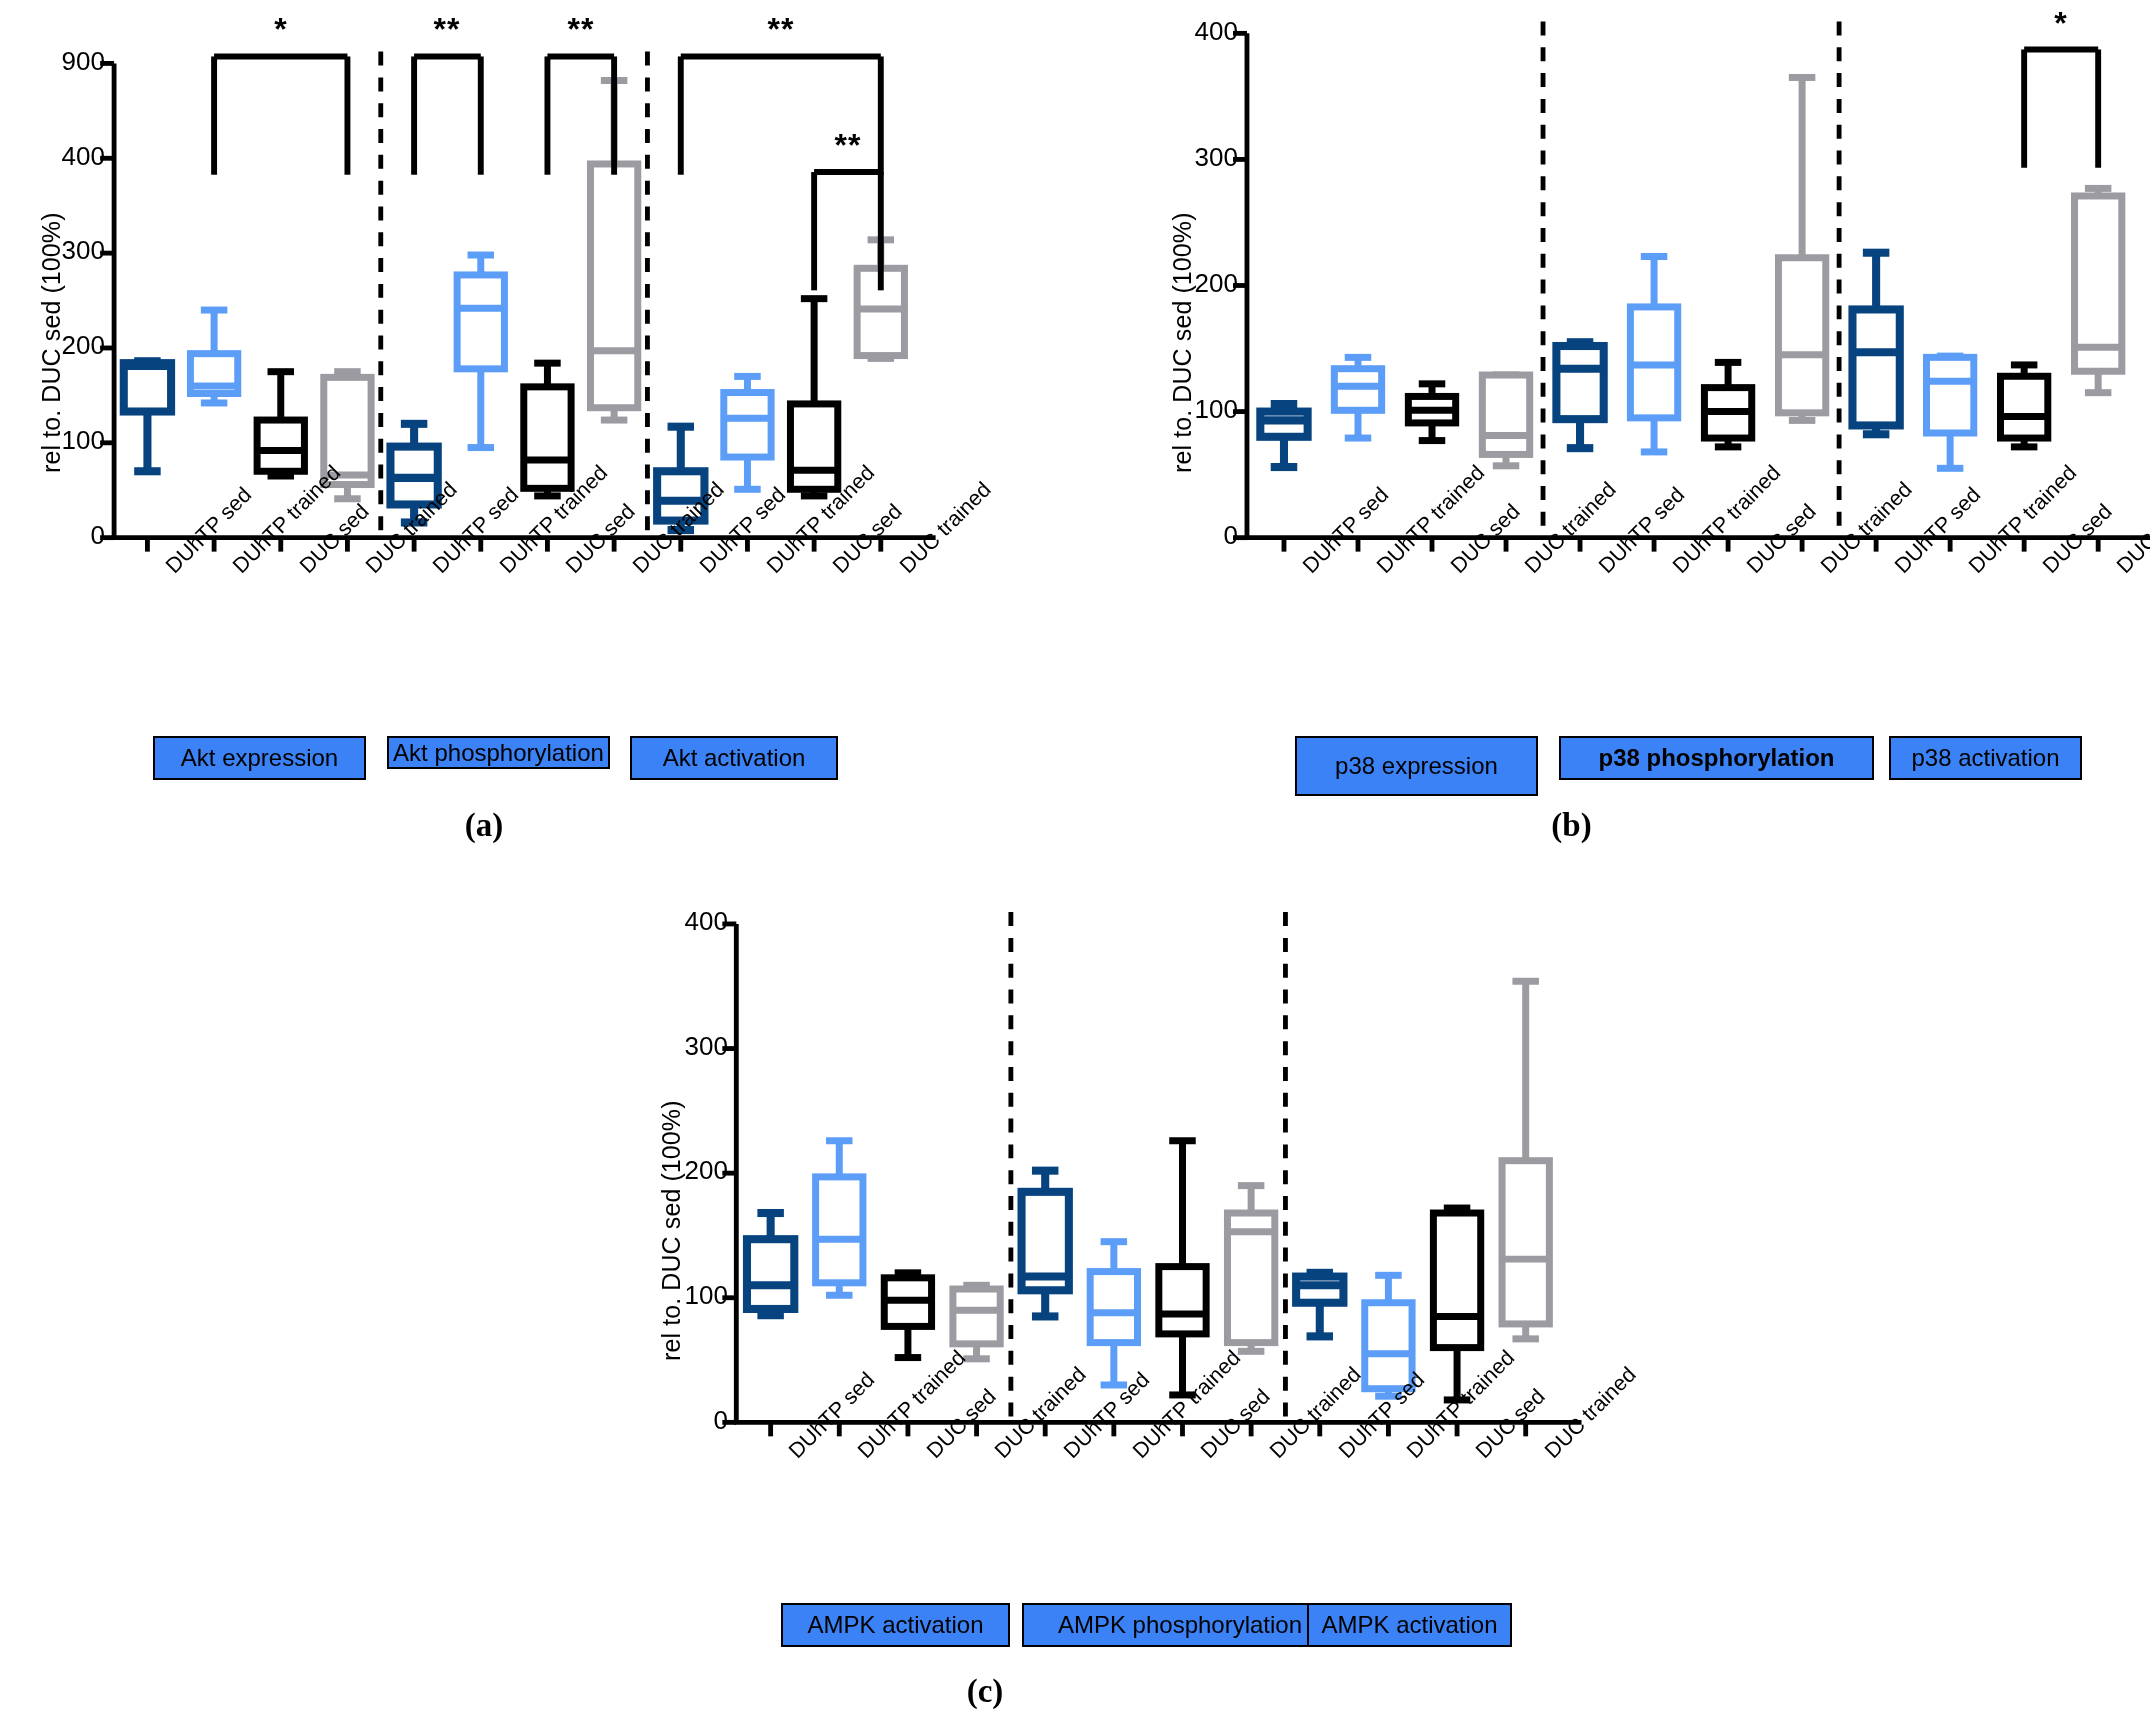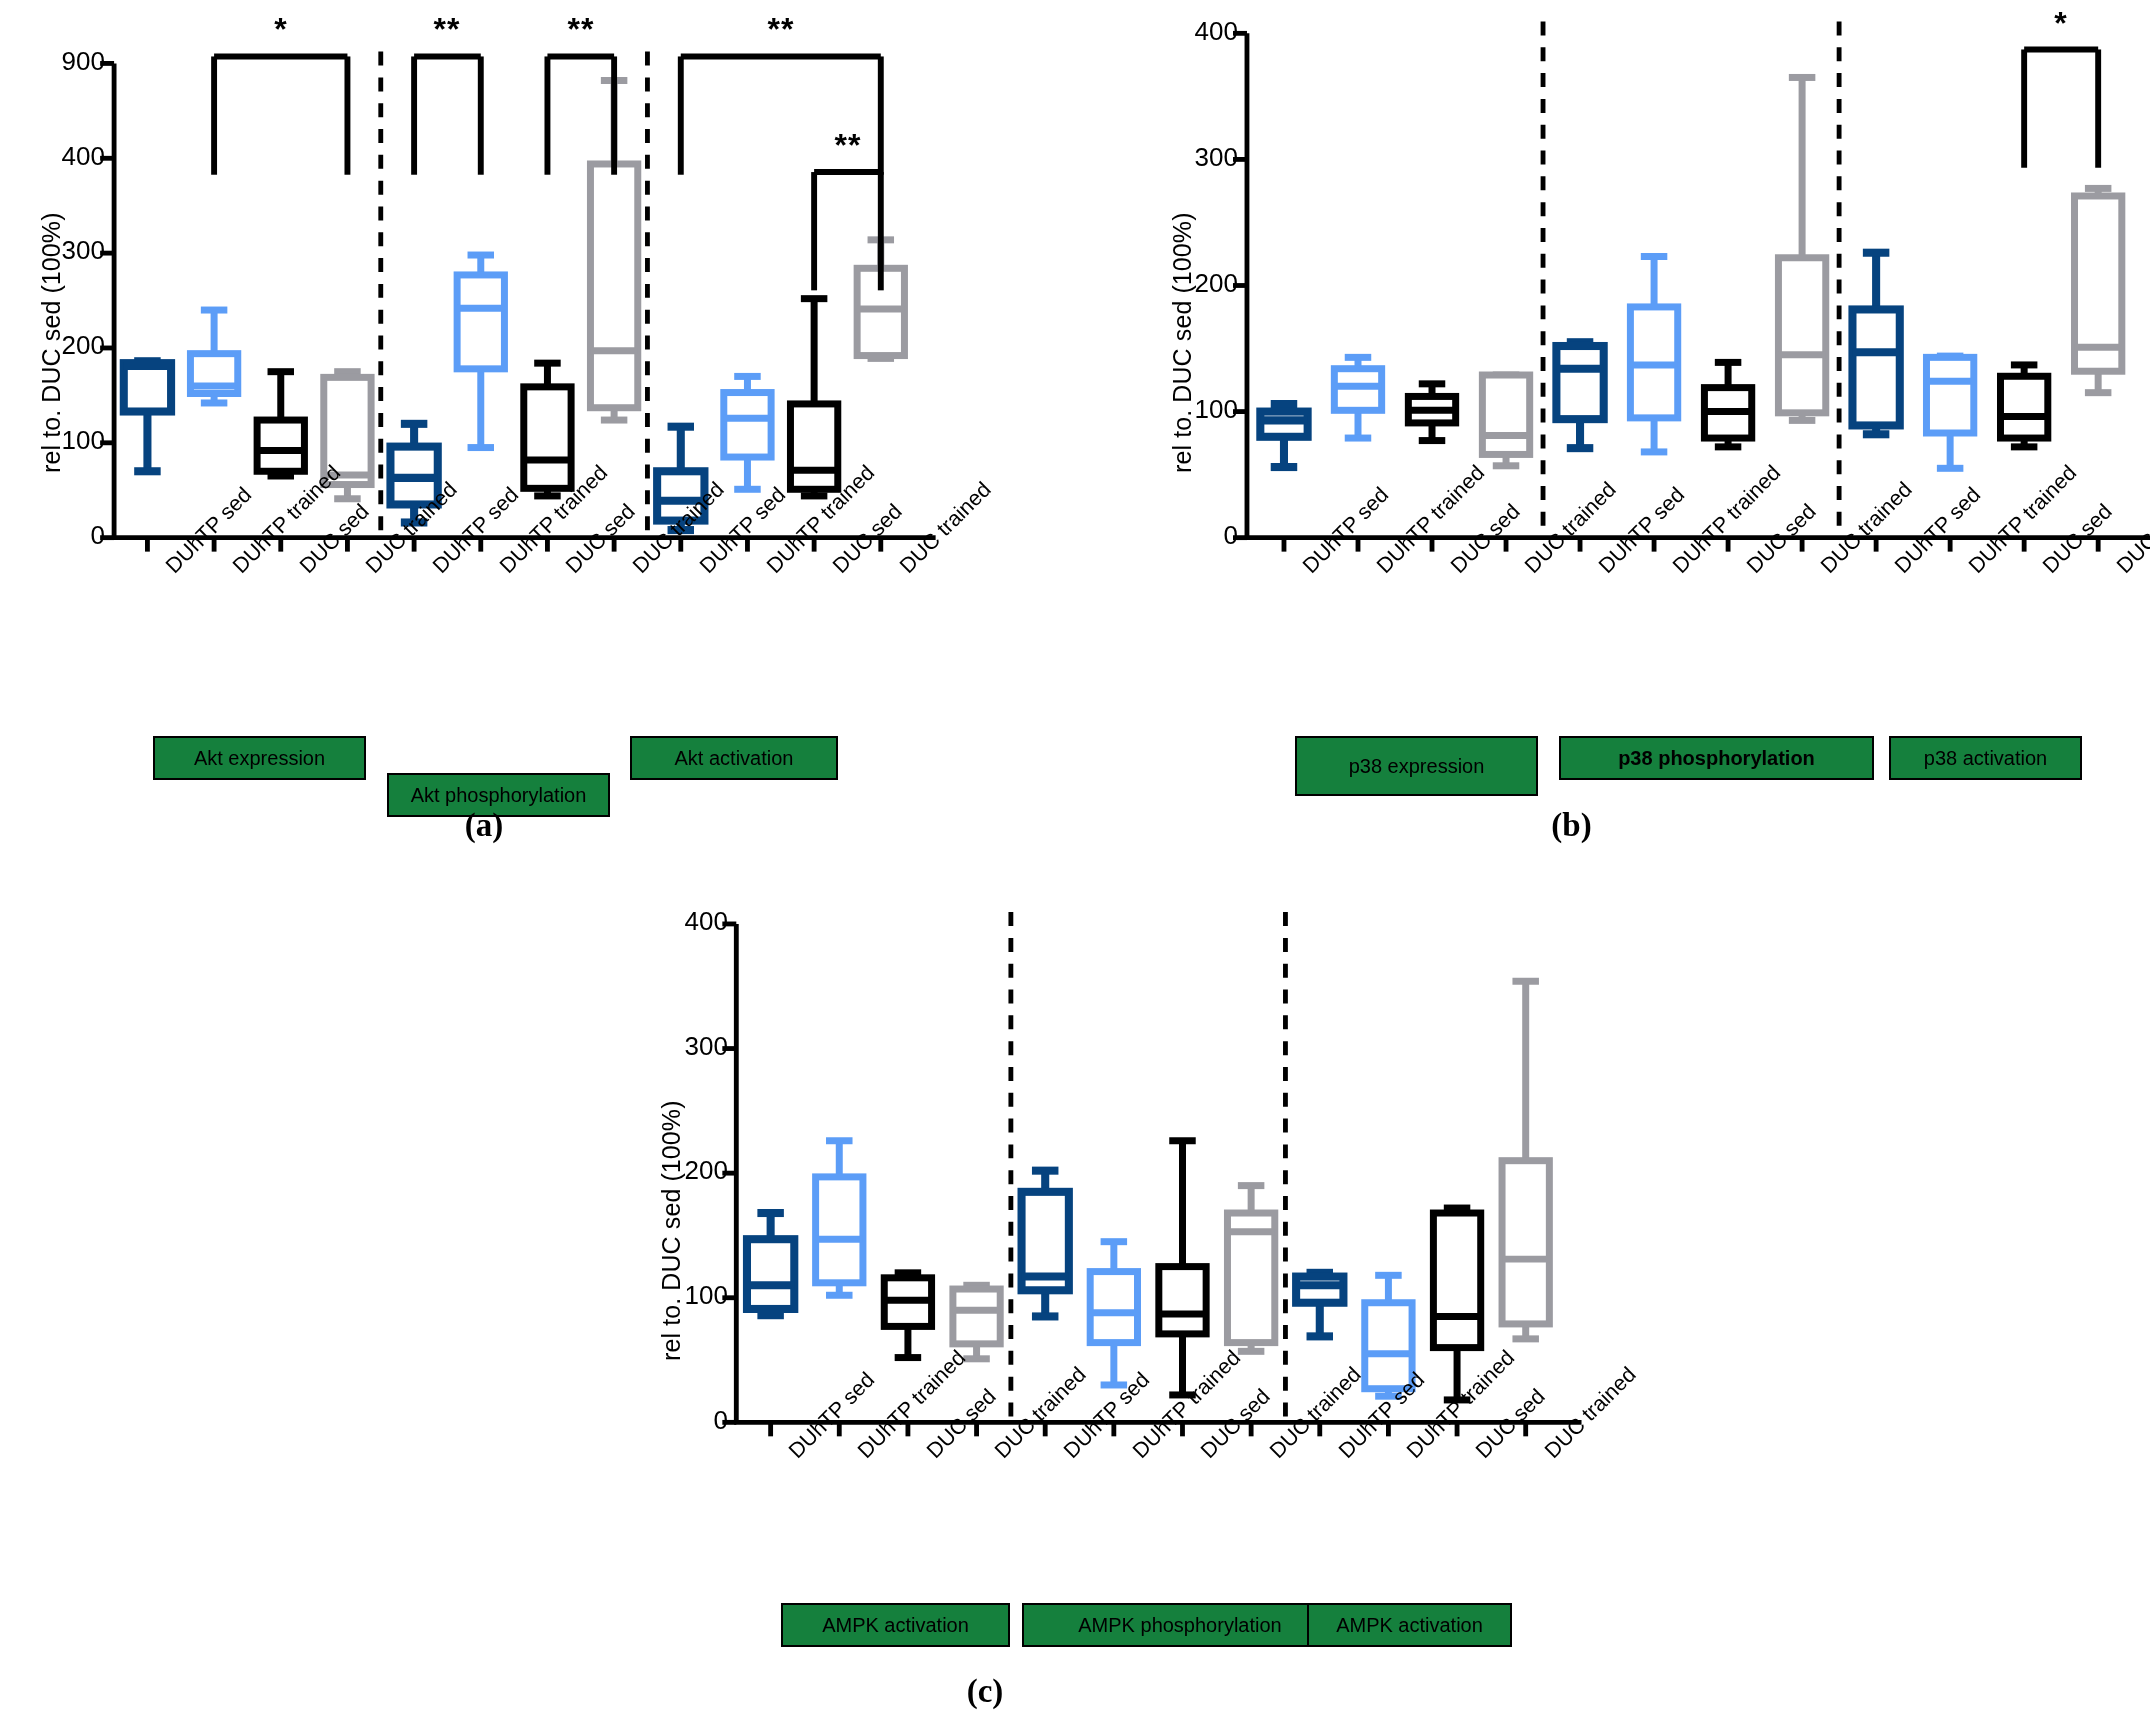--- a/index.html
+++ b/index.html
@@ -37,23 +37,23 @@
     font-size:21.5px;
     white-space:nowrap;
     transform-origin:100% 0%;
     transform:rotate(-45deg);
     text-align:right;
   }
   
   .grpbox{
     position:absolute;
     border:2.7px solid #000;
-    background:#15803d;
+    background:#3b82f6;
     display:flex;align-items:center;justify-content:center;
-    font-size:20px;
+    font-size:24px;
     box-sizing:border-box;
     white-space:nowrap;
   }
   
   .panelletter{
     position:absolute;
     font-family:"Liberation Serif",serif;
     font-weight:bold;
     font-size:33px;
     text-align:center;
@@ -238,21 +238,21 @@
     <div class="xtick" style="left: 695px; top: 561px; width: 0px;">DUhTP sed</div>
     <div class="xtick" style="left: 762px; top: 561px; width: 0px;">DUhTP trained</div>
     <div class="xtick" style="left: 828px; top: 561px; width: 0px;">DUC sed</div>
     <div class="xtick" style="left: 895px; top: 561px; width: 0px;">DUC trained</div>
     <div class="star" style="left: 238px; top: 13.4px; width: 86px;">*</div>
     <div class="star" style="left: 404px; top: 13.4px; width: 86px;">**</div>
     <div class="star" style="left: 538px; top: 13.4px; width: 86px;">**</div>
     <div class="star" style="left: 738px; top: 13.4px; width: 86px;">**</div>
     <div class="star" style="left: 805px; top: 129px; width: 86px;">**</div>
     <div class="grpbox" style="left: 153px; top: 736px; width: 213px; height: 44px;">Akt expression</div>
-    <div class="grpbox" style="left: 387px; top: 736px; width: 223px; height: 44px; margin-top: 37px;">Akt phosphorylation</div>
+    <div class="grpbox" style="left: 387px; top: 736px; width: 223px; height: 33px;">Akt phosphorylation</div>
     <div class="grpbox" style="left: 630px; top: 736px; width: 208px; height: 44px;">Akt activation</div>
     <div class="panelletter" style="left: 0px; top: 807px; width: 968px;">(a)</div>
   </div>
 
 <div class="panel" id="panel-b">
   <div class="plotwrap">
     <svg class="plot" id="svg-b" width="1025" height="871" viewBox="0 0 1905 1620">
         <line x1="228" y1="62" x2="228" y2="1000" stroke="#000000" stroke-width="9"></line>
         <line x1="224" y1="1000" x2="1920" y2="1000" stroke="#000000" stroke-width="9"></line>
         <line x1="202" y1="1000" x2="228" y2="1000" stroke="#000000" stroke-width="9"></line>

